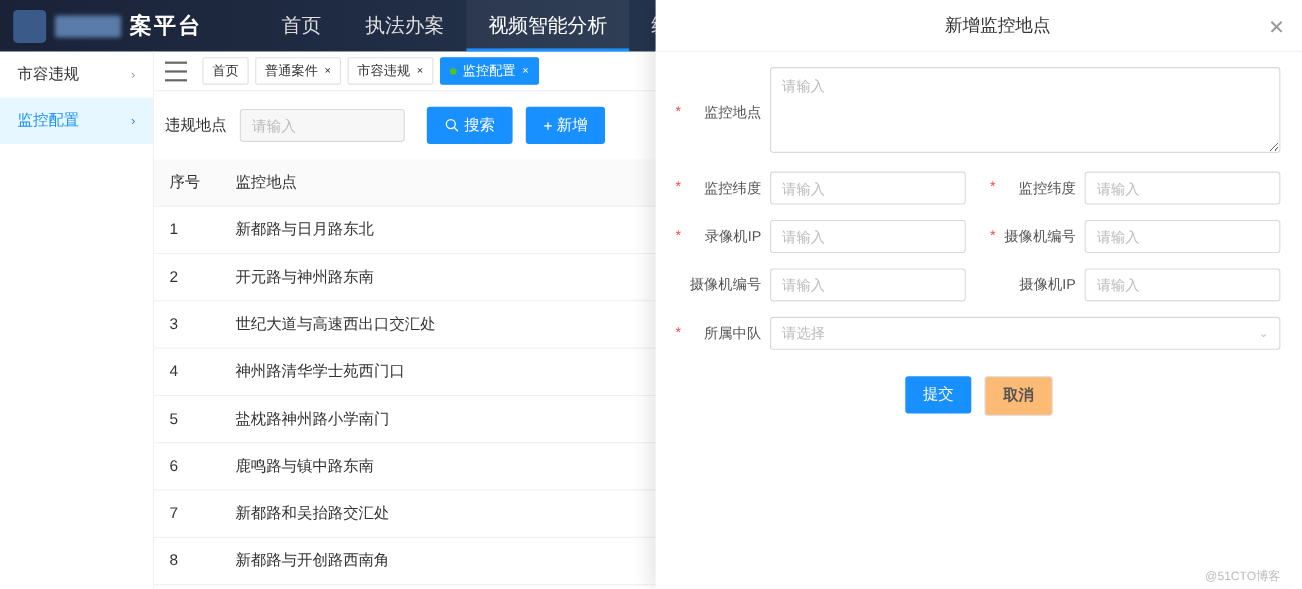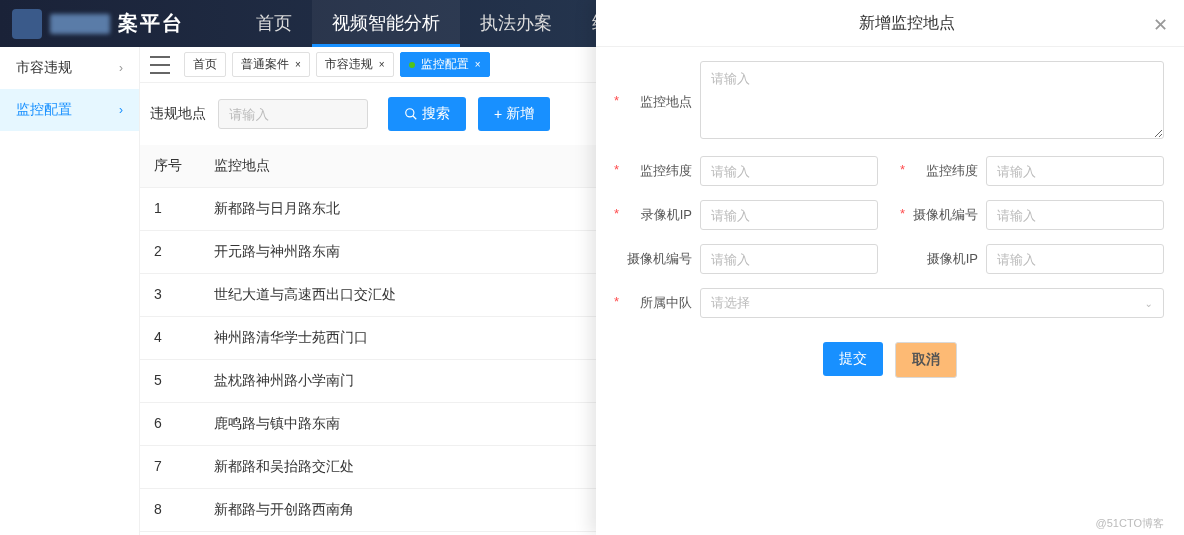--- a/index.html
+++ b/index.html
@@ -76,22 +76,22 @@
 <body>
 
 <div class="header">
   <div class="logo-area">
     <div class="logo-box"></div>
     <div class="logo-text-blur"></div>
     <div class="logo-text">案平台</div>
   </div>
   <div class="nav">
     <div class="nav-item">首页</div>
+    <div class="nav-item">执法办案</div>
     <div class="nav-item active">视频智能分析</div>
-    <div class="nav-item">执法办案</div>
     <div class="nav-item">统计分析</div>
   </div>
 </div>
 
 <div class="sidebar">
   <div class="side-item">
     <span>市容违规</span>
     <span class="chevron">›</span>
   </div>
   <div class="side-item active">

